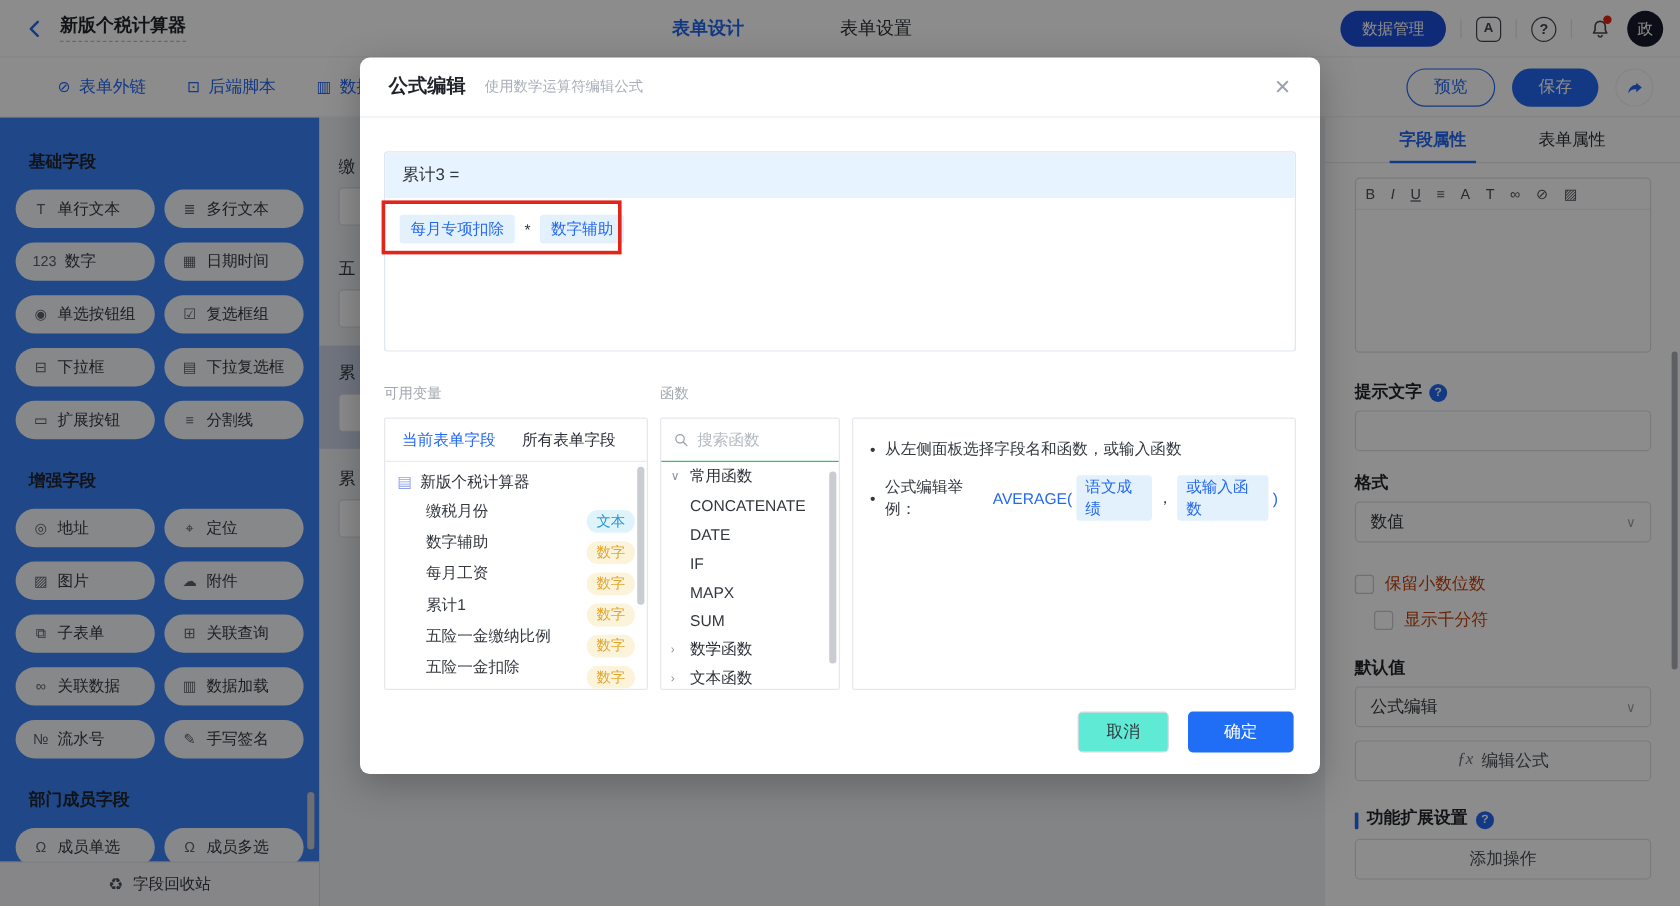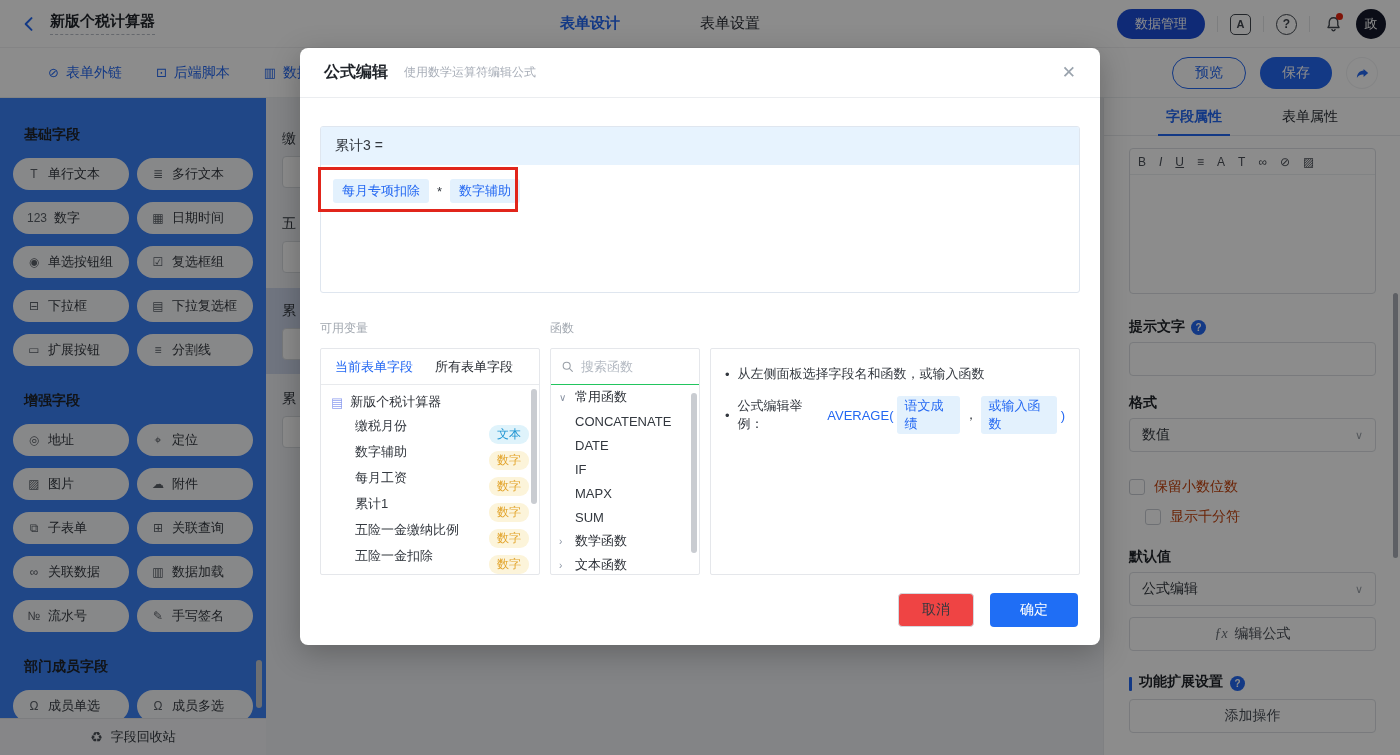--- a/index.html
+++ b/index.html
@@ -132,21 +132,21 @@
   .func-group { display:flex; align-items:center; gap:6px; height:24px; padding-left:8px; font-size:13px; color:#2b2f36; cursor:pointer; }
   .func-group .ch { color:#8a93a3; font-size:10px; width:10px; }
   .func-item { height:24px; display:flex; align-items:center; padding-left:24px; font-size:13px; color:#33383f; cursor:pointer; }
   .func-scroll { position:absolute; right:2px; top:44px; width:6px; height:160px; border-radius:3px; background:#c9ccd1; }
   .hint-box { position:absolute; left:410px; top:300px; width:370px; height:227px; border:1px solid #e5e7eb; border-radius:2px; padding:16px 14px; }
   .hint-line { font-size:13px; color:#33383f; display:flex; align-items:center; flex-wrap:nowrap; gap:4px; margin-bottom:13px; }
   .hint-line .dot { color:#33383f; margin-right:4px; }
   .hint-blue { color:#2468f2; }
   .hint-chip { background:#e3f1fd; color:#2468f2; border-radius:3px; padding:1px 7px; font-size:13px; cursor:pointer; }
   .md-footer { position:absolute; right:22px; top:545px; display:flex; gap:16px; }
-  .btn-cancel { width:76px; height:34px; border:1px solid #d4d8de; border-radius:4px; background:#ef4444;
+  .btn-cancel { width:76px; height:34px; border:1px solid #d4d8de; border-radius:4px; background:#5eead4;
     font-size:14px; color:#33383f; cursor:pointer; font-family:Liberation Mono, monospace; }
   .btn-confirm { width:88px; height:34px; border:none; border-radius:4px; background:#1f6ef5;
     font-size:14px; color:#fff; cursor:pointer; font-family:inherit; }
 </style>
 </head>
 <body>
 
 <div class="app">
 
   <header class="topbar">

